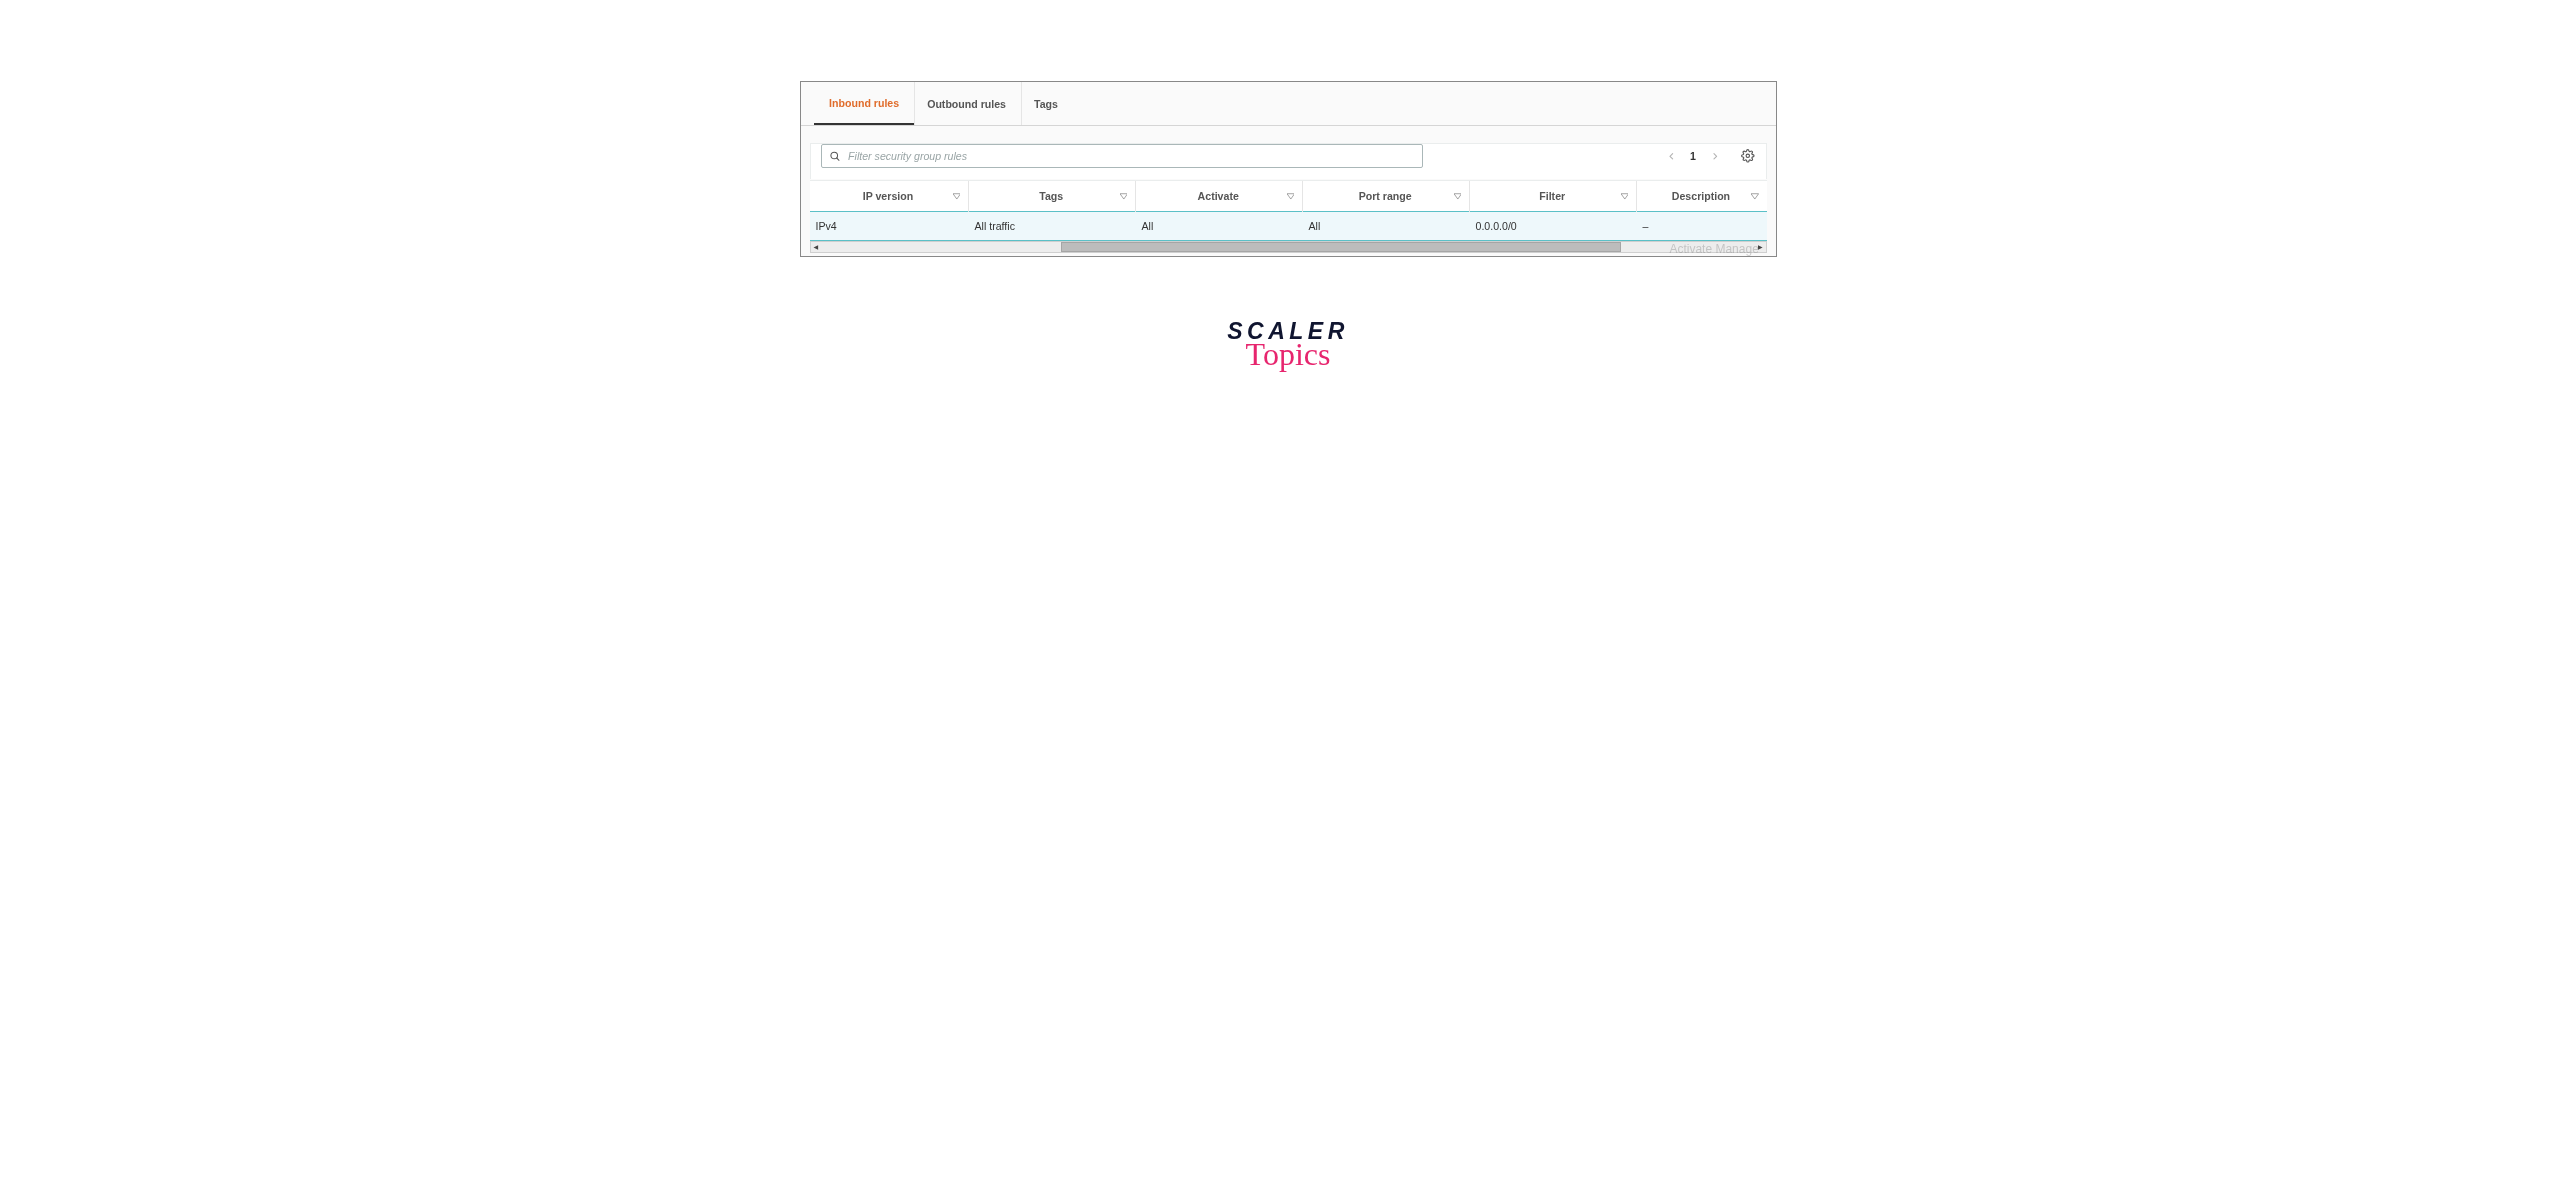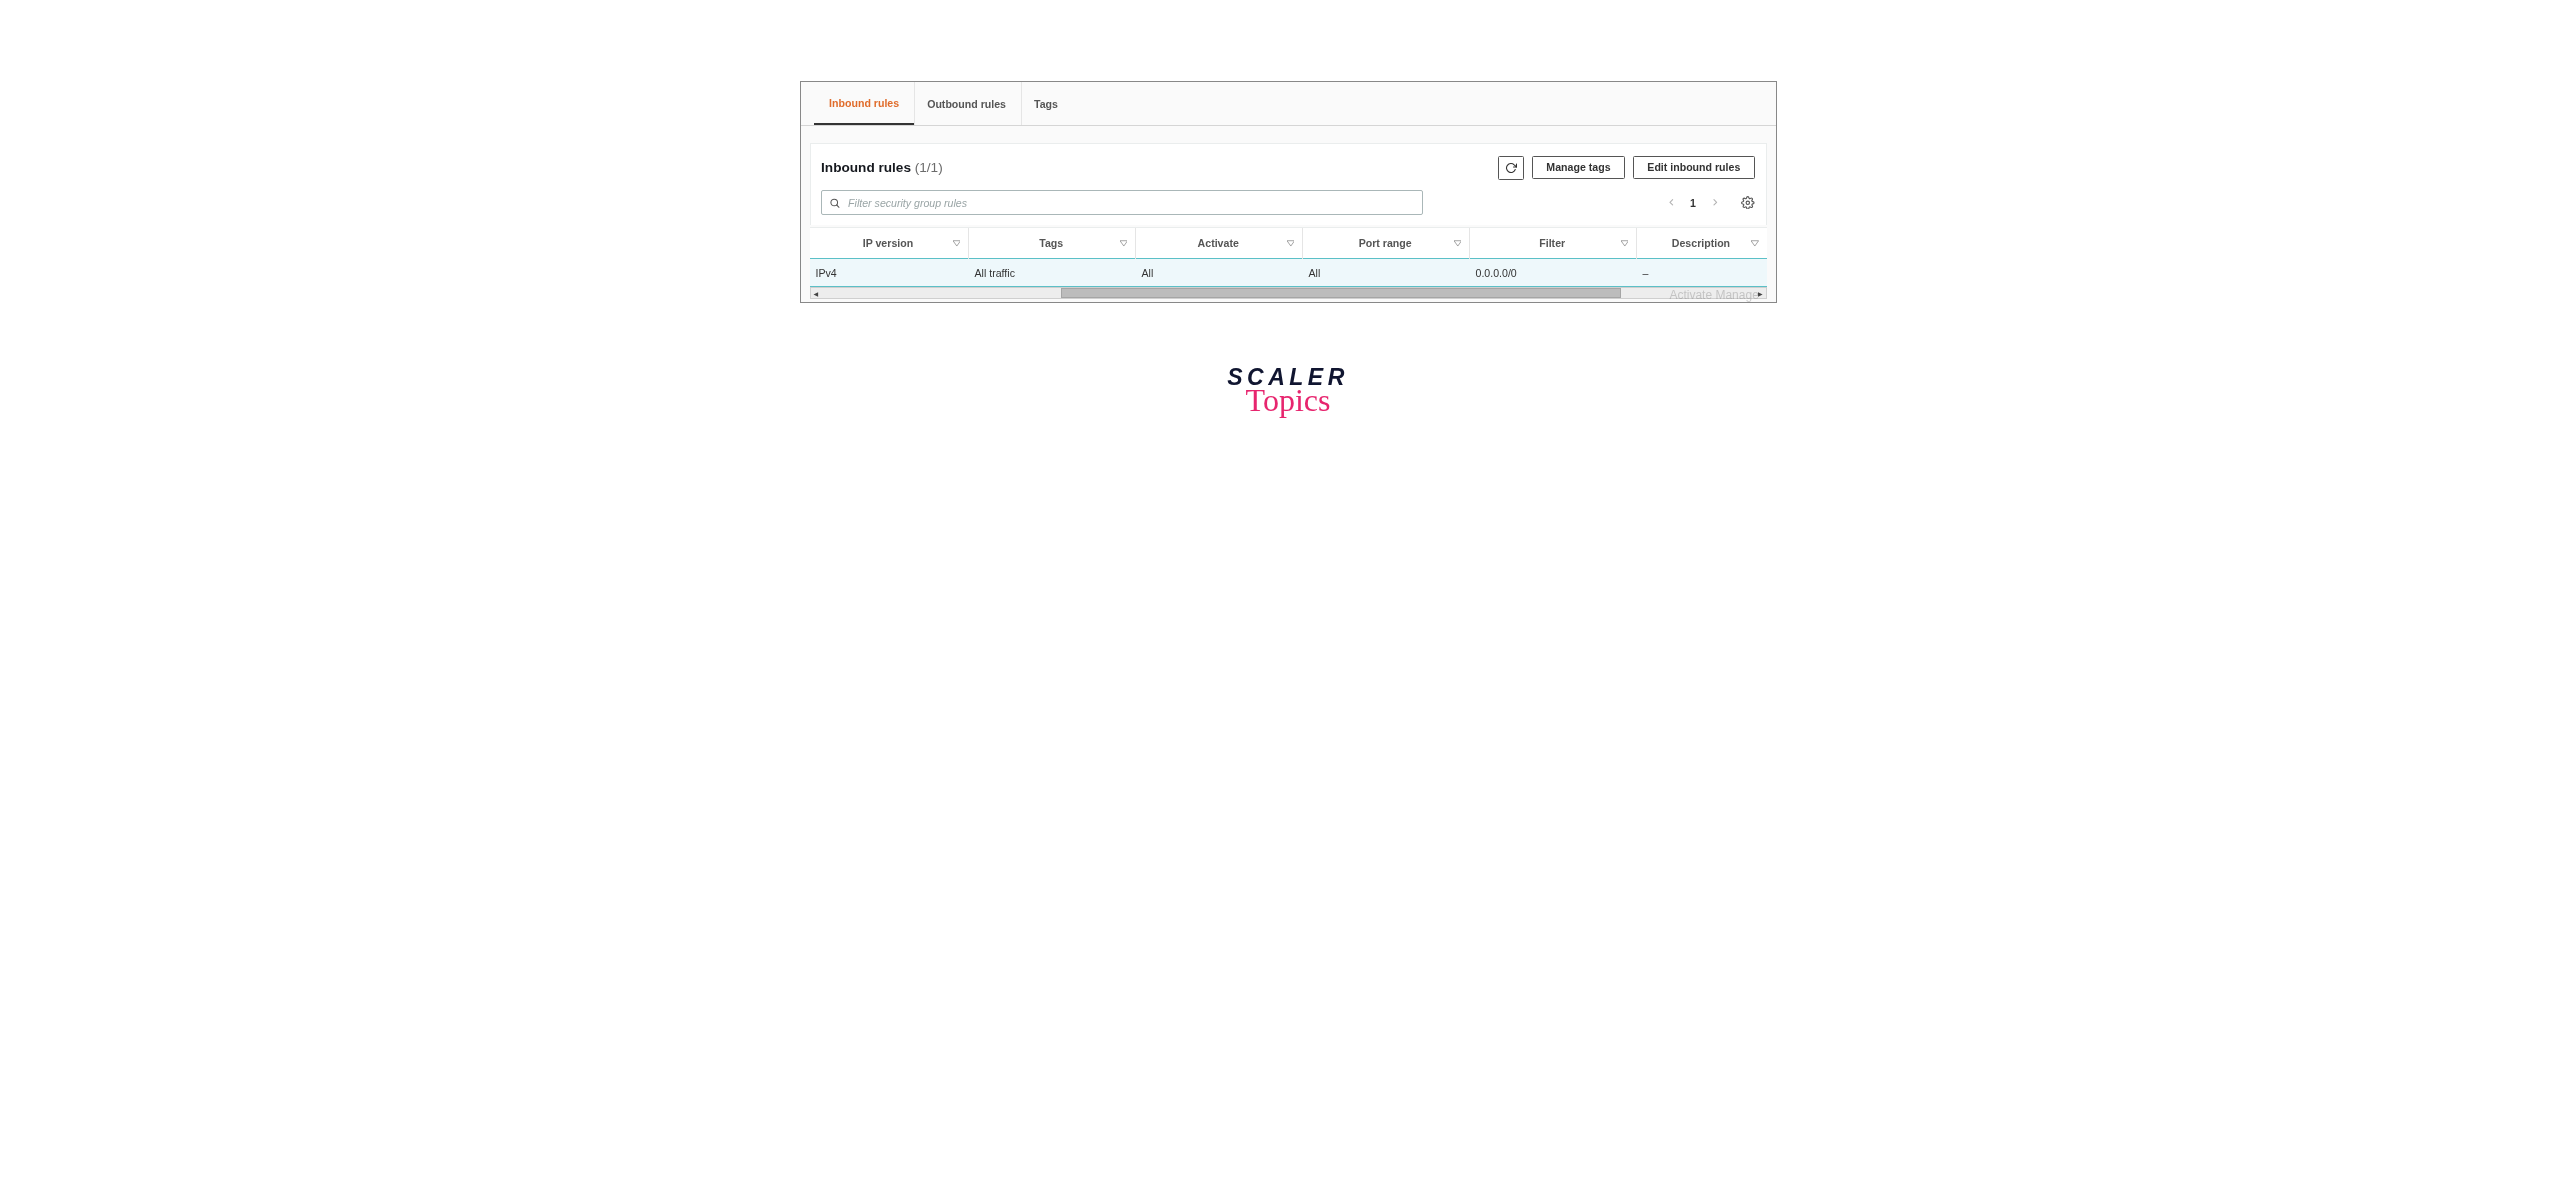--- a/index.html
+++ b/index.html
@@ -244,38 +244,20 @@
 
 <div class="panel">
 
   <div class="tabs">
     <div class="tab active">Inbound rules</div>
     <div class="tab">Outbound rules</div>
     <div class="tab">Tags</div>
   </div>
 
   <div class="section">
-    <div class="section-header">
-      <div>
-        <span class="section-title">
-          <span>Inbound rules</span>
-          <span class="count">(1/1)</span>
-        </span>
-      </div>
-      <div class="right-actions">
-        <button class="btn btn-icon" aria-label="Refresh">
-          <svg viewBox="0 0 24 24" fill="none" stroke="#333" stroke-width="2.2" stroke-linecap="round" stroke-linejoin="round">
-              <polyline points="23 4 23 10 17 10"></polyline>
-              <path d="M20.49 15a9 9 0 1 1-2.12-9.36L23 10"></path>
-            </svg>
-        </button>
-        <button class="btn">Manage tags</button>
-        <button class="btn">Edit inbound rules</button>
-      </div>
-    </div>
 
     <div class="filter-row">
       <div class="search-box">
         <svg class="search-icon" viewBox="0 0 24 24" fill="none" stroke="#555" stroke-width="2.2" stroke-linecap="round">
             <circle cx="11" cy="11" r="7"></circle>
             <line x1="21" y1="21" x2="16.65" y2="16.65"></line>
           </svg>
         <input type="text" placeholder="Filter security group rules" style="">
       </div>
       <div class="pager">

